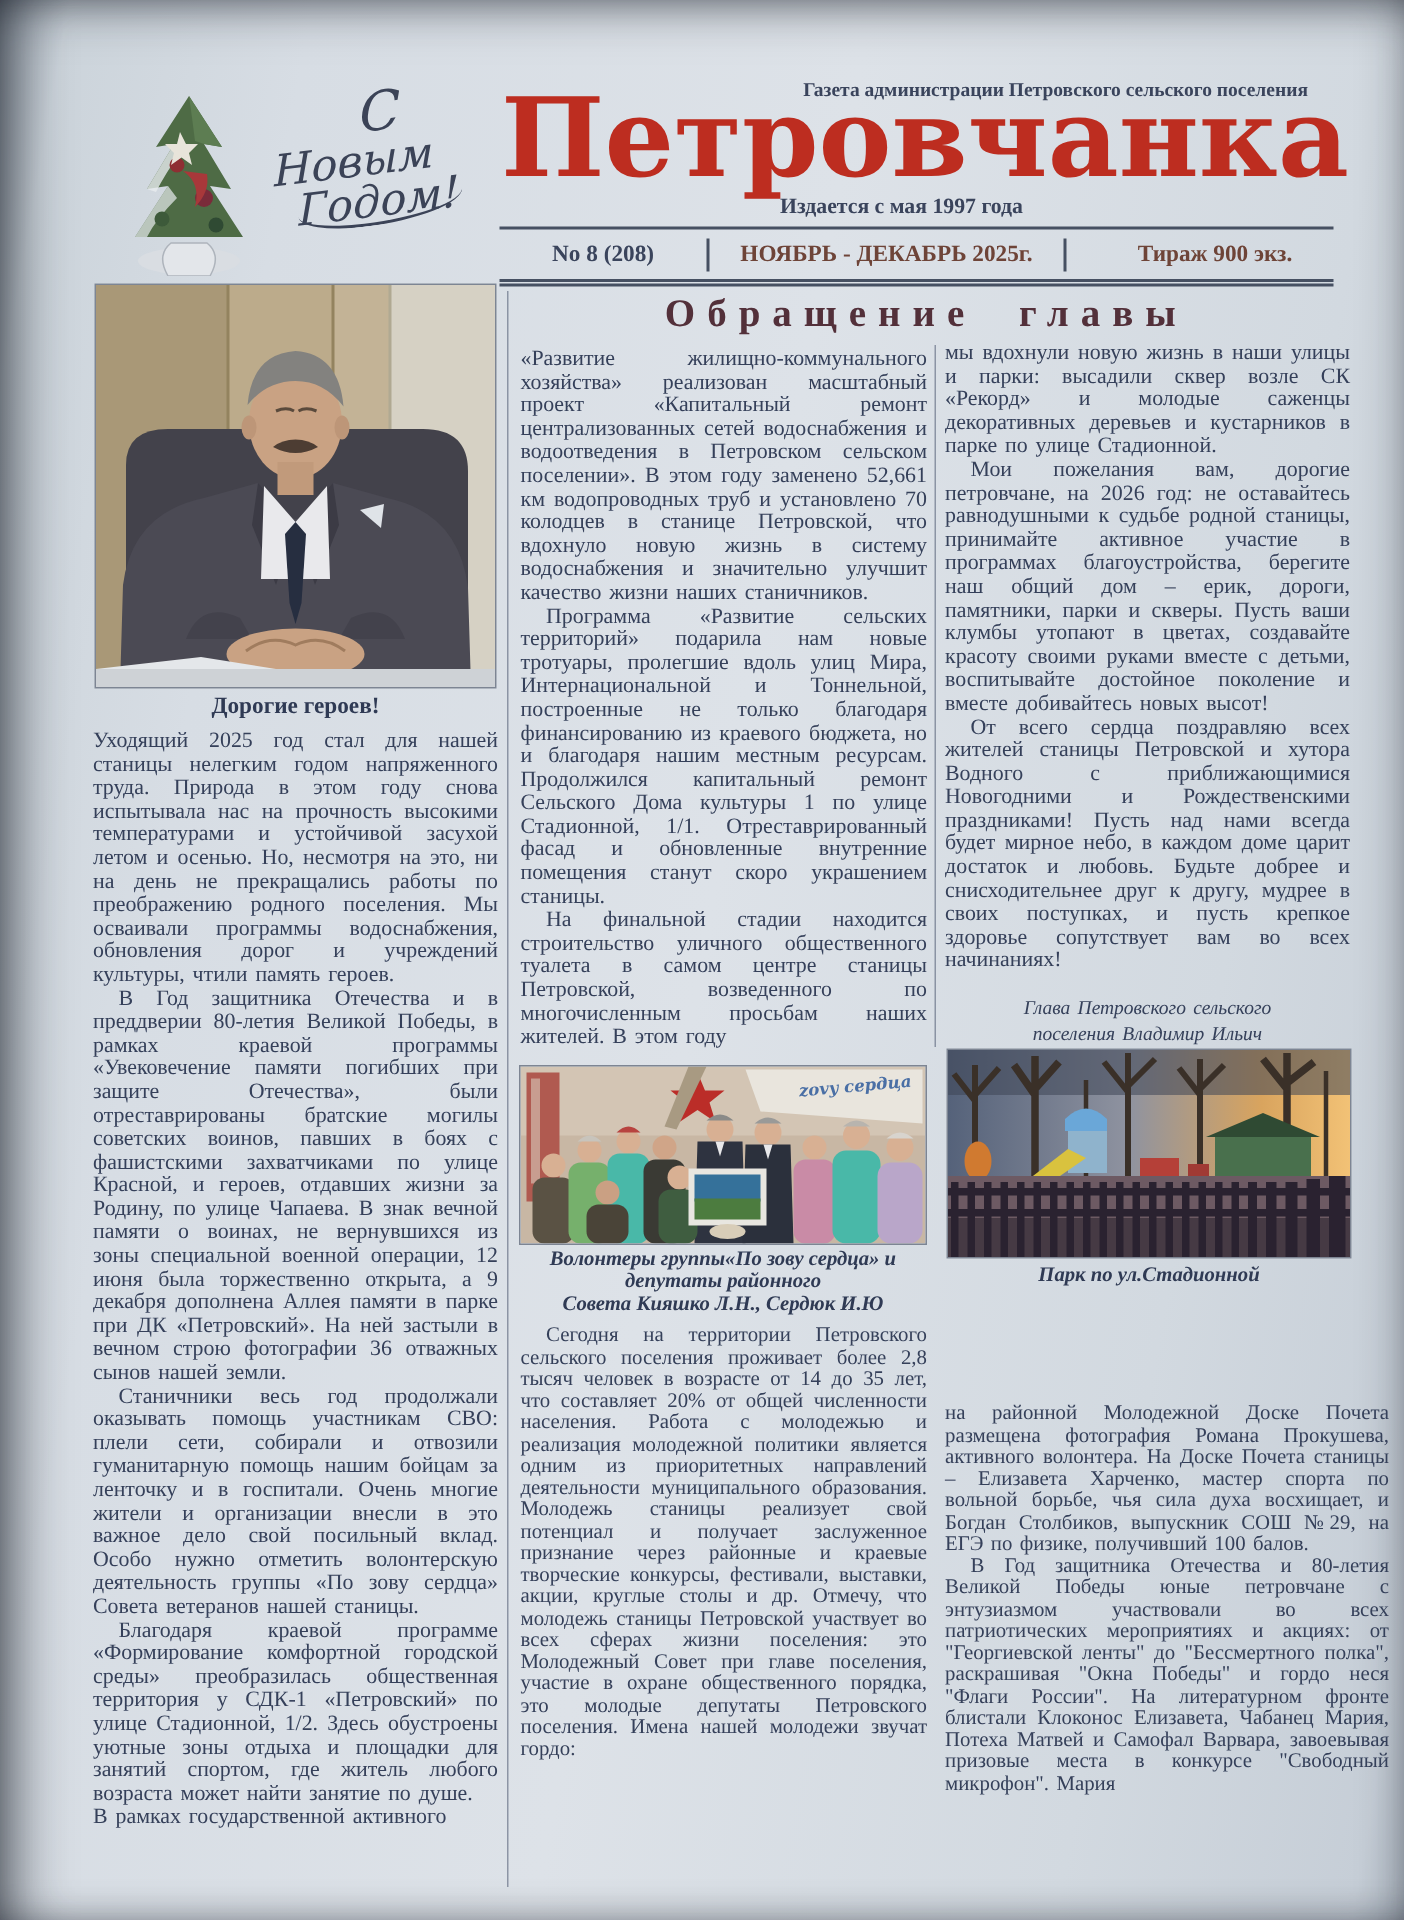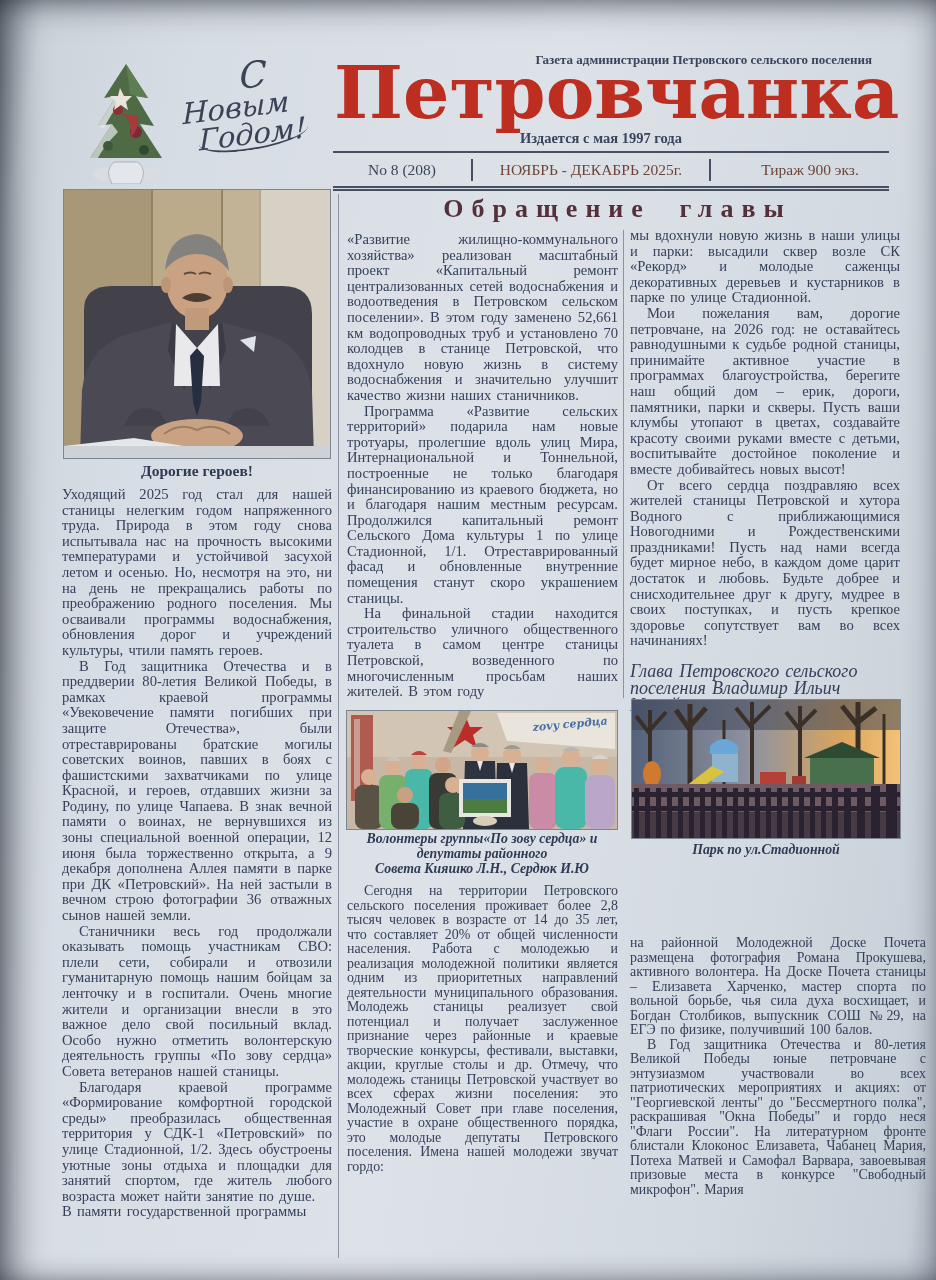--- a/index.html
+++ b/index.html
@@ -13,21 +13,21 @@
     font-family:"Liberation Serif","DejaVu Serif",serif;
     color:#35405a;
   }
   .abs{position:absolute;}
   
   .masthead-small{left:380px;top:52px;width:492px;text-align:right;font-size:13px;font-weight:bold;color:#3a445c;}
   .paper-title{left:334px;top:54px;width:548px;text-align:center;font-family:"DejaVu Serif",serif;
     font-weight:bold;font-size:73px;line-height:1.05;color:#bd2d20;letter-spacing:0px;}
   .since{left:520px;top:130px;width:358px;font-size:14.5px;font-weight:bold;color:#3a445c;}
   .issue-bar{left:333px;top:151px;width:556px;height:33px;border-top:2px solid #465062;border-bottom:5px double #465062;
-    display:flex;align-items:center;font-size:15.5px;font-weight:normal;}
+    display:flex;align-items:center;font-size:15.5px;font-weight:bold;}
   .issue-cell{text-align:center;}
   .issue-no{width:138px;color:#3a445c;}
   .issue-period{flex:1;color:#6e4438;}
   .issue-circ{width:158px;color:#6e4438;padding-left:20px;}
   .issue-sep{width:2px;height:22px;background:#465062;}
   .greeting{left:168px;top:58px;width:180px;transform:rotate(-7deg) skewX(-6deg);
     font-family:"DejaVu Serif",serif;font-style:italic;color:#3b4357;line-height:.95;}
   .greeting span{display:block;}
   .greet-1{font-size:36px;margin-left:72px;}
   .greet-2{font-size:29px;margin-left:14px;}
@@ -39,21 +39,21 @@
     letter-spacing:8px;word-spacing:14px;color:#53303a;}
   .photo-frame{outline:1px solid #7d8593;box-shadow:0 0 0 1px rgba(255,255,255,.35);}
   .caption{font-weight:bold;text-align:center;color:#2f3a54;}
   .caption-left{left:64px;top:462px;width:266px;font-size:15.5px;}
   .body-col{font-size:14.6px;line-height:15.6px;text-align:justify;word-spacing:1.6px;color:#35405a;}
   .body-col p{margin:0;}
   .p-ind{text-indent:17px;}
   .col-left{left:62px;top:487px;width:270px;}
   .col-mid{left:347px;top:232px;width:271px;}
   .col-right{left:630px;top:228px;width:270px;}
-  .signature{margin-top:14px;text-align:left;font-style:italic;font-size:18px;line-height:17px;color:#35405a;}
+  .signature{margin-top:14px;text-align:center;font-style:italic;font-size:13px;line-height:17px;color:#35405a;}
   .photo-caption{font-style:italic;font-weight:bold;font-size:13.8px;line-height:15px;}
   .cap-group{left:347px;top:831px;width:270px;}
   .cap-park{left:632px;top:842px;width:268px;}
   
   .a2-heading{left:340px;top:872px;width:592px;text-align:center;font-size:20.5px;font-weight:bold;
     line-height:1.42;color:#26324c;}
   .a2-col{font-size:13.9px;line-height:14.5px;text-align:justify;word-spacing:1.4px;}
   .a2-left{left:347px;top:884px;width:271px;}
   .a2-right{left:630px;top:936px;width:296px;}
 </style>
@@ -131,21 +131,21 @@
     <path d="M0 256 L70 248 L120 256 Z" fill="#e4e7ea"></path>
   </svg>
 
   <div class="abs caption caption-left">Дорогие героев!</div>
 
   <div class="abs body-col col-left">
     <p>Уходящий 2025 год стал для нашей станицы нелегким годом напряженного труда. Природа в этом году снова испытывала нас на прочность высокими температурами и устойчивой засухой летом и осенью. Но, несмотря на это, ни на день не прекращались работы по преображению родного поселения. Мы осваивали программы водоснабжения, обновления дорог и учреждений культуры, чтили память героев.</p>
     <p class="p-ind">В Год защитника Отечества и в преддверии 80-летия Великой Победы, в рамках краевой программы «Увековечение памяти погибших при защите Отечества», были отреставрированы братские могилы советских воинов, павших в боях с фашистскими захватчиками по улице Красной, и героев, отдавших жизни за Родину, по улице Чапаева. В знак вечной памяти о воинах, не вернувшихся из зоны специальной военной операции, 12 июня была торжественно открыта, а 9 декабря дополнена Аллея памяти в парке при ДК «Петровский». На ней застыли в вечном строю фотографии 36 отважных сынов нашей земли.</p>
     <p class="p-ind">Станичники весь год продолжали оказывать помощь участникам СВО: плели сети, собирали и отвозили гуманитарную помощь нашим бойцам за ленточку и в госпитали. Очень многие жители и организации внесли в это важное дело свой посильный вклад. Особо нужно отметить волонтерскую деятельность группы «По зову сердца» Совета ветеранов нашей станицы.</p>
     <p class="p-ind">Благодаря краевой программе «Формирование комфортной городской среды» преобразилась общественная территория у СДК-1 «Петровский» по улице Стадионной, 1/2. Здесь обустроены уютные зоны отдыха и площадки для занятий спортом, где житель любого возраста может найти занятие по душе.</p>
-    <p>В памяти государственной программы</p>
+    <p>В рамках государственной активного</p>
   </div>
 
   <div class="abs body-col col-mid">
     <p>«Развитие жилищно-коммунального хозяйства» реализован масштабный проект «Капитальный ремонт централизованных сетей водоснабжения и водоотведения в Петровском сельском поселении». В этом году заменено 52,661 км водопроводных труб и установлено 70 колодцев в станице Петровской, что вдохнуло новую жизнь в систему водоснабжения и значительно улучшит качество жизни наших станичников.</p>
     <p class="p-ind">Программа «Развитие сельских территорий» подарила нам новые тротуары, пролегшие вдоль улиц Мира, Интернациональной и Тоннельной, построенные не только благодаря финансированию из краевого бюджета, но и благодаря нашим местным ресурсам. Продолжился капитальный ремонт Сельского Дома культуры 1 по улице Стадионной, 1/1. Отреставрированный фасад и обновленные внутренние помещения станут скоро украшением станицы.</p>
     <p class="p-ind">На финальной стадии находится строительство уличного общественного туалета в самом центре станицы Петровской, возведенного по многочисленным просьбам наших жителей. В этом году</p>
   </div>
 
   <div class="abs body-col col-right">
     <p>мы вдохнули новую жизнь в наши улицы и парки: высадили сквер возле СК «Рекорд» и молодые саженцы декоративных деревьев и кустарников в парке по улице Стадионной.</p>

